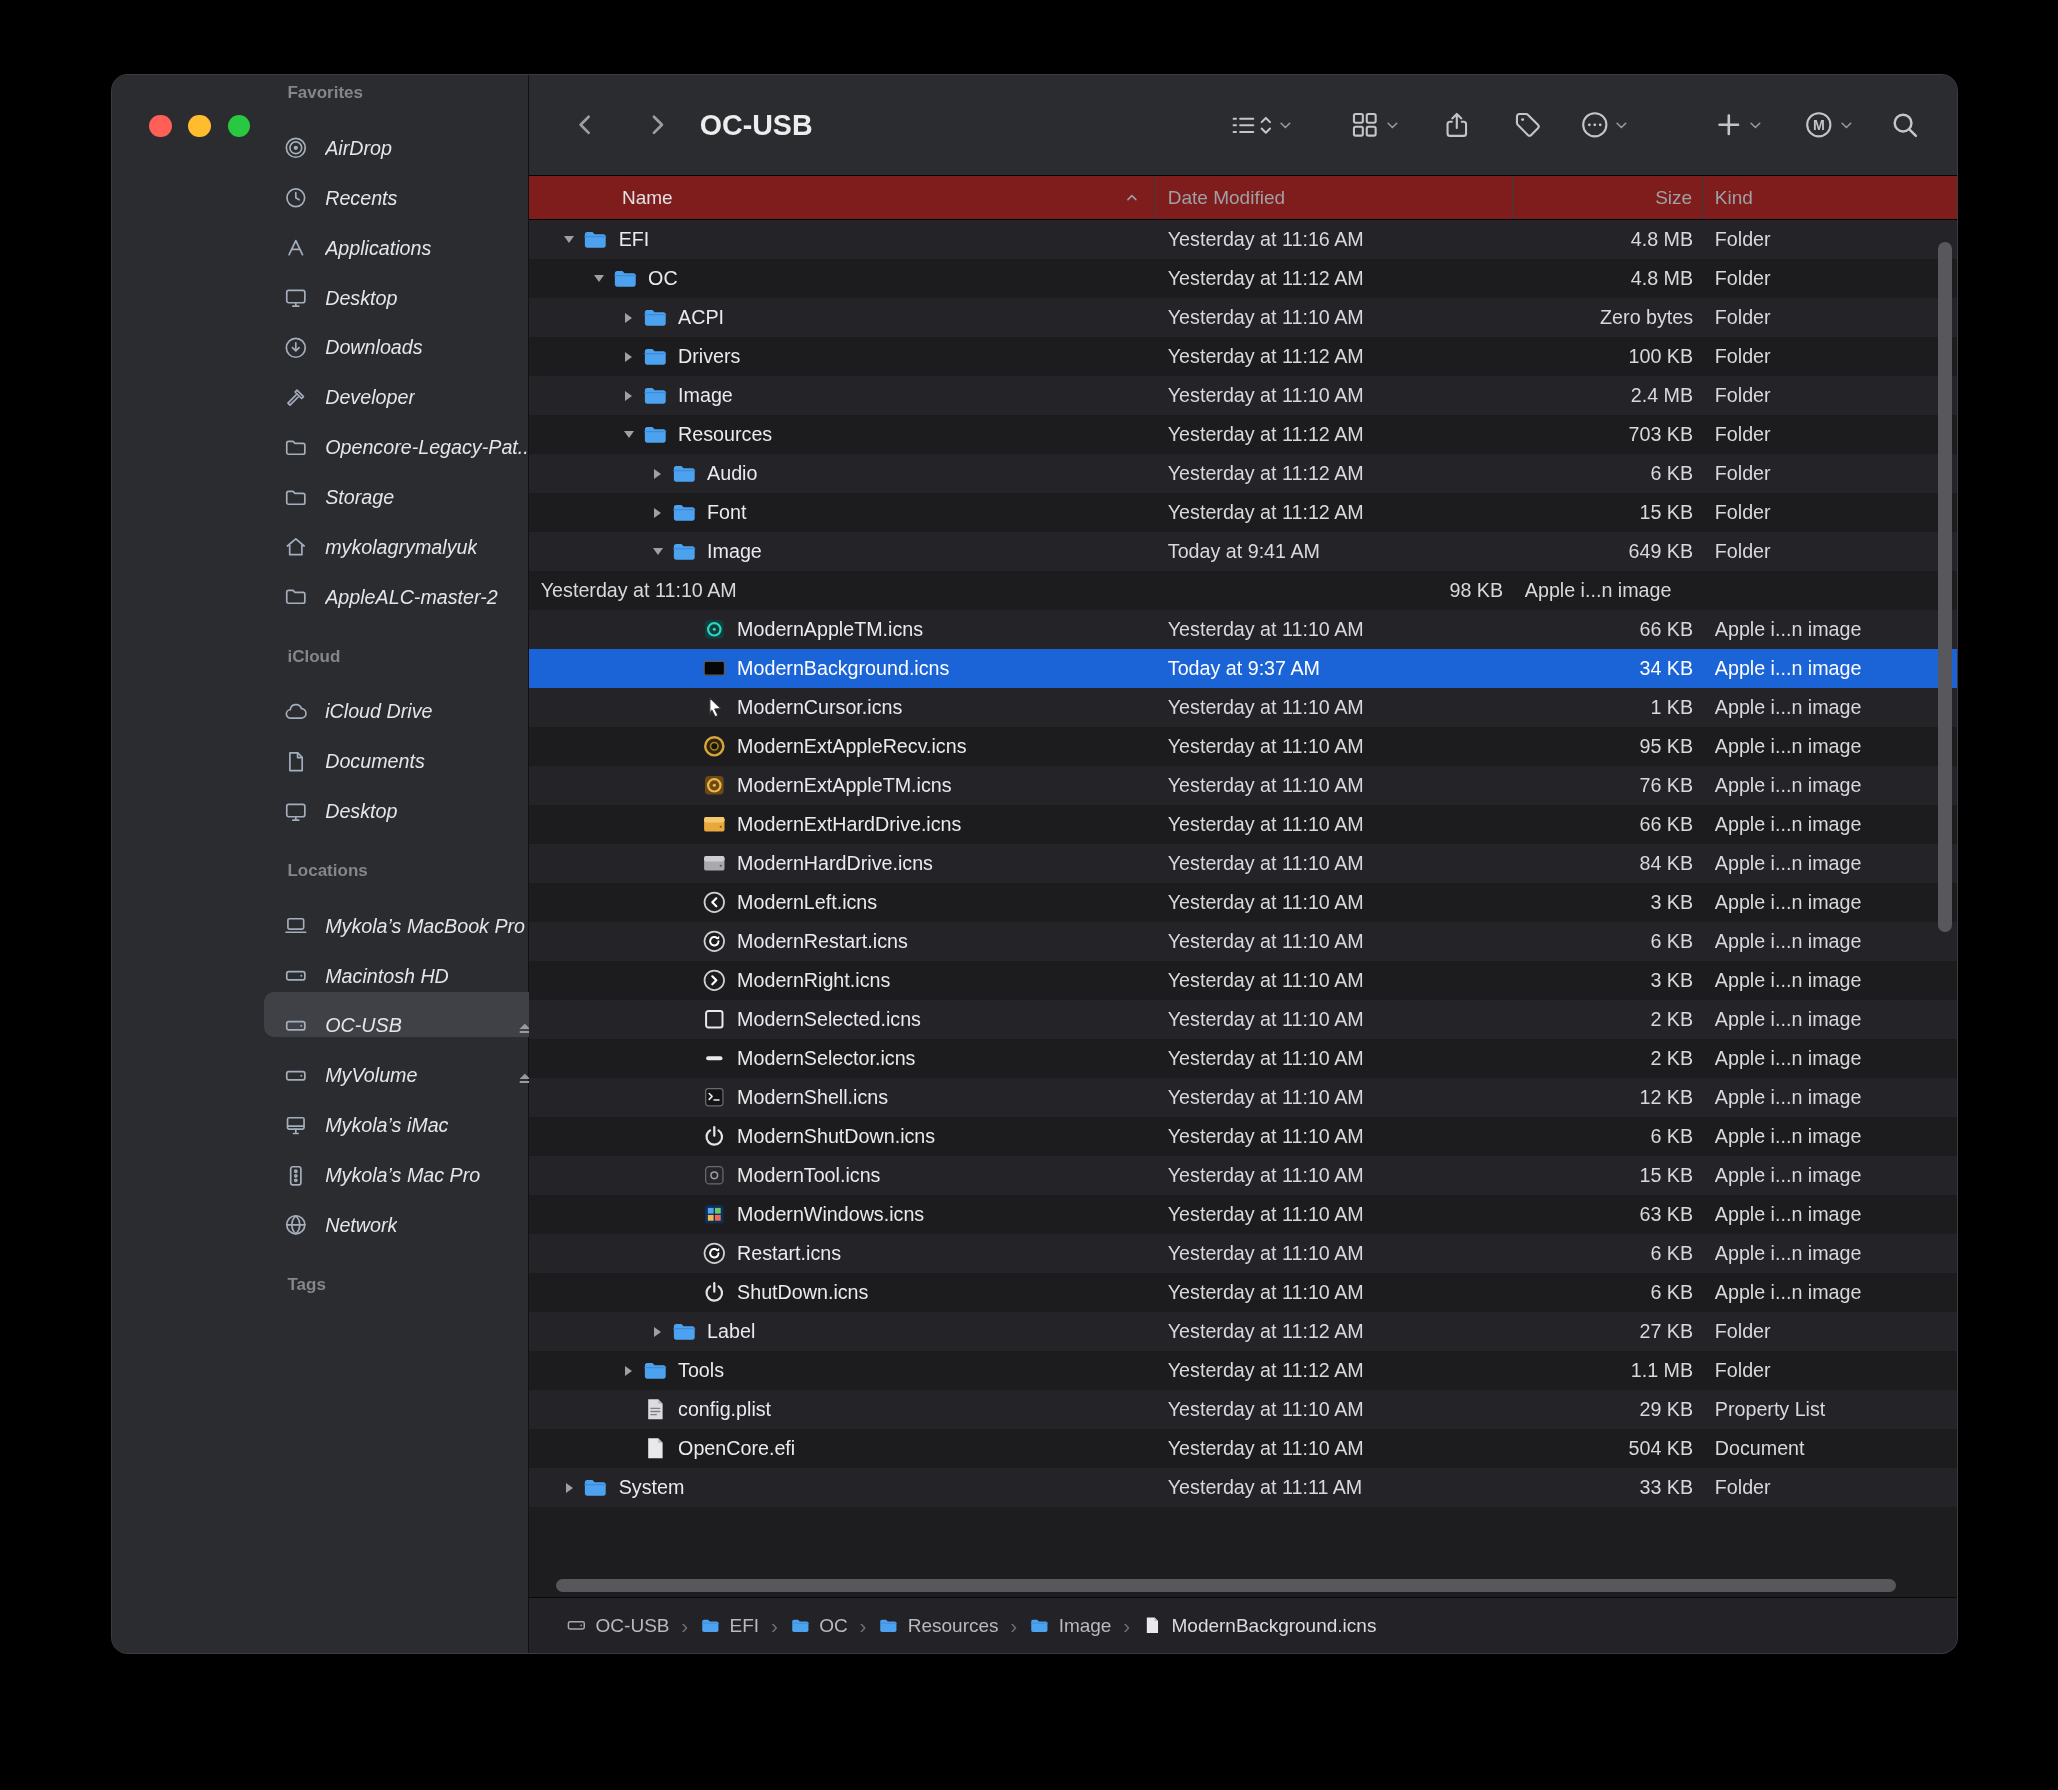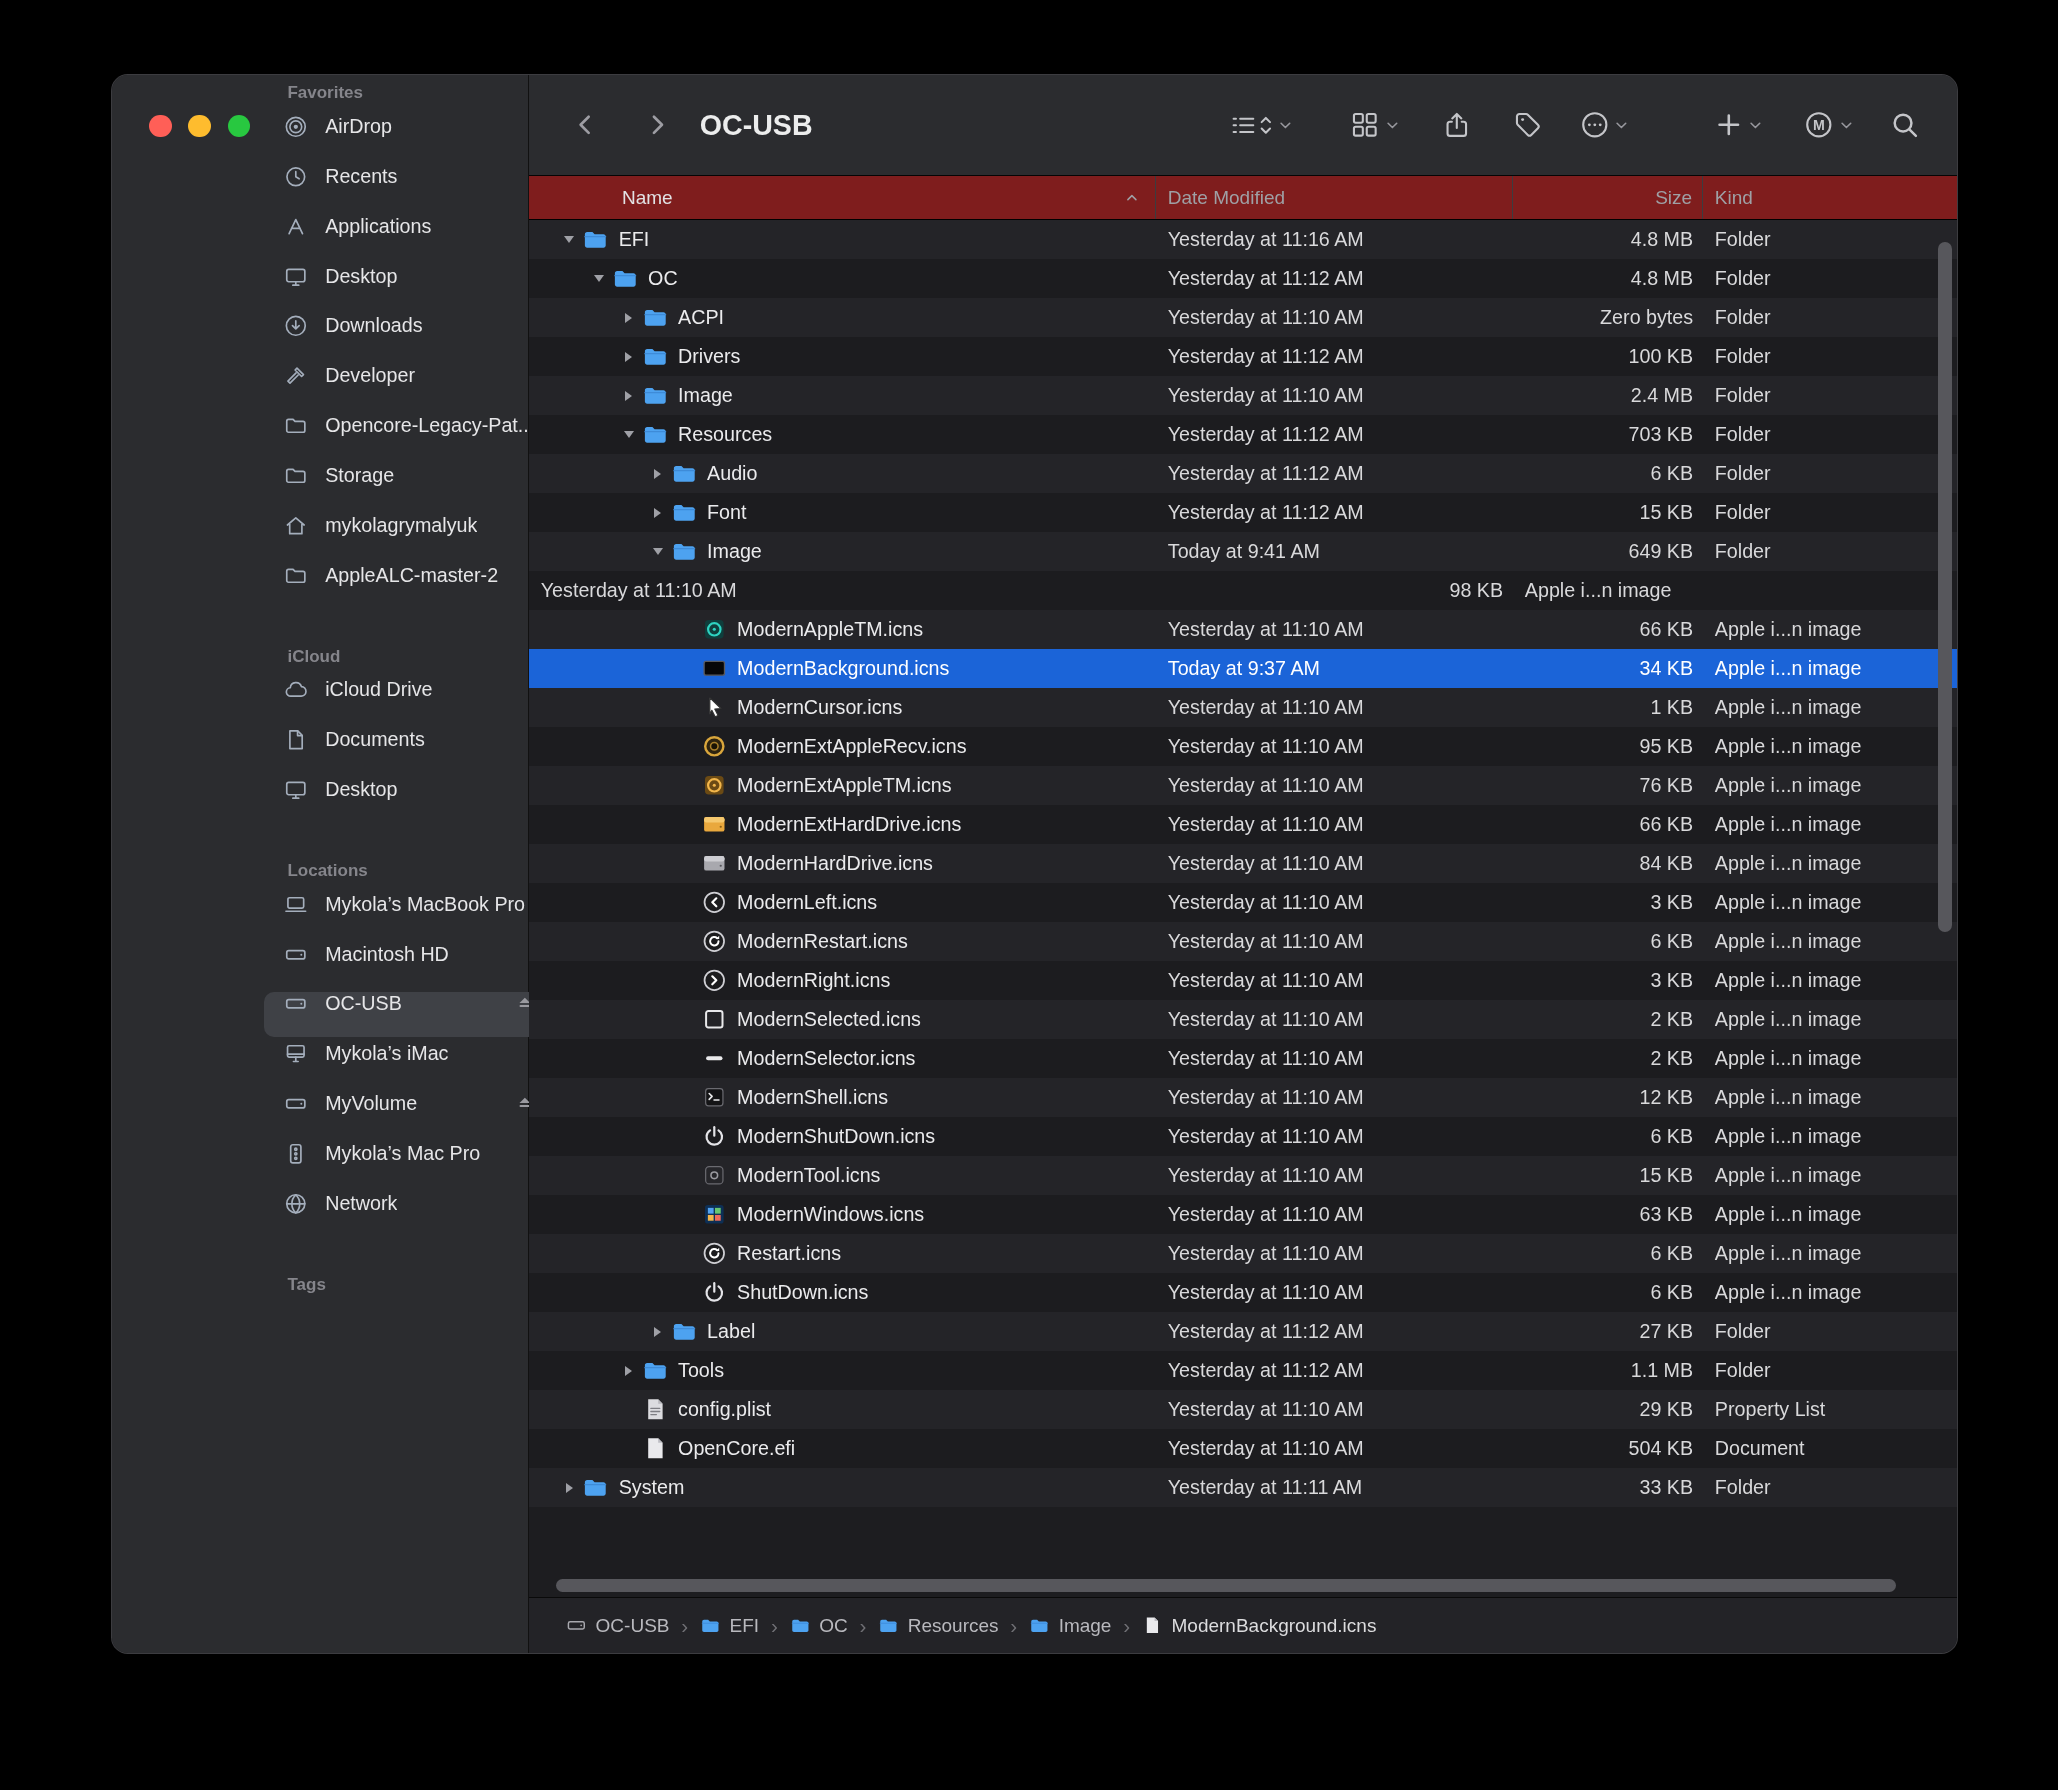--- a/index.html
+++ b/index.html
@@ -14,21 +14,21 @@
   }
   
   .sidebar{width:416px;flex:none;background:#2b2c2f;border-right:1px solid #111;display:flex;flex-direction:row;}
   .traffic{height:102px;display:flex;align-items:center;padding-left:37px;gap:16.7px;flex:none;}
   .tl{width:22.7px;height:22.7px;border-radius:50%;display:block;}
   .tl.red{background:var(--tl-close,#ff5f57);}
   .tl.yellow{background:var(--tl-min,#febc2e);}
   .tl.green{background:var(--tl-zoom,#28c840);}
   .sb-heading{height:35px;line-height:35px;padding-left:37px;font-size:17px;font-weight:700;color:#85858b;}
   .sb-section + .sb-section{margin-top:29.6px;}
-  .sb-item{height:45px;margin:4.9px 13.8px;border-radius:9.9px;display:flex;align-items:flex-start;padding:0 7.9px 0 19.7px;cursor:default;}
+  .sb-item{height:45px;margin:4.9px 13.8px;border-radius:9.9px;display:flex;align-items:flex-end;padding:0 7.9px 0 19.7px;cursor:default;font-style:italic;}
   .sb-item.sel{background:#3f4146;}
   .sb-ic{width:23.6px;height:23.6px;flex:none;color:#a4aebc;display:block;}
   .sb-ic svg{width:23.6px;height:23.6px;display:block;}
   .sb-label{margin-left:17.7px;font-size:19.7px;color:#e6e6e8;white-space:nowrap;overflow:hidden;text-overflow:ellipsis;}
   .sb-eject{margin-left:auto;width:19.7px;height:19.7px;color:#9a9aa0;flex:none;}
   .sb-eject svg{width:19.7px;height:19.7px;display:block;}
   
   .main{flex:1;display:flex;flex-direction:column;position:relative;min-width:0;}
   .toolbar{height:100px;flex:none;background:#2b2c2f;border-bottom:1px solid #050505;display:flex;align-items:center;}
   .tbtn{display:flex;align-items:center;justify-content:center;color:#c4c5c9;flex:none;}
@@ -270,41 +270,41 @@
         <span class="sb-eject">
               <svg viewBox="0 0 24 24" fill="none" stroke="currentColor" stroke-width="1.7" stroke-linecap="round" stroke-linejoin="round">
                 <path d="M5.5 13.5L12 7l6.5 6.5z" fill="currentColor" stroke="none"></path>
                 <rect x="5.5" y="15.8" width="13" height="2.6" rx="1.3" fill="currentColor" stroke="none"></rect>
               </svg>
             </span>
       </div>
       <div class="sb-item">
         <span class="sb-ic">
               <svg viewBox="0 0 24 24" fill="none" stroke="currentColor" stroke-width="1.7" stroke-linecap="round" stroke-linejoin="round">
+                <rect x="2.8" y="7.8" width="18.4" height="8.4" rx="2"></rect>
+                <circle cx="17.6" cy="12" r="1" fill="currentColor" stroke="none"></circle>
+              </svg>
+            </span>
+        <span class="sb-label">MyVolume</span>
+        <span class="sb-eject">
+              <svg viewBox="0 0 24 24" fill="none" stroke="currentColor" stroke-width="1.7" stroke-linecap="round" stroke-linejoin="round">
+                <path d="M5.5 13.5L12 7l6.5 6.5z" fill="currentColor" stroke="none"></path>
+                <rect x="5.5" y="15.8" width="13" height="2.6" rx="1.3" fill="currentColor" stroke="none"></rect>
+              </svg>
+            </span>
+      </div>
+      <div class="sb-item">
+        <span class="sb-ic">
+              <svg viewBox="0 0 24 24" fill="none" stroke="currentColor" stroke-width="1.7" stroke-linecap="round" stroke-linejoin="round">
                 <rect x="3.6" y="3.8" width="16.8" height="11.6" rx="1.6"></rect>
                 <path d="M3.6 12.4h16.8M9.6 19.8h4.8M12 15.4v4.4"></path>
               </svg>
             </span>
         <span class="sb-label">Mykola’s iMac</span>
 
-      </div>
-      <div class="sb-item">
-        <span class="sb-ic">
-              <svg viewBox="0 0 24 24" fill="none" stroke="currentColor" stroke-width="1.7" stroke-linecap="round" stroke-linejoin="round">
-                <rect x="2.8" y="7.8" width="18.4" height="8.4" rx="2"></rect>
-                <circle cx="17.6" cy="12" r="1" fill="currentColor" stroke="none"></circle>
-              </svg>
-            </span>
-        <span class="sb-label">MyVolume</span>
-        <span class="sb-eject">
-              <svg viewBox="0 0 24 24" fill="none" stroke="currentColor" stroke-width="1.7" stroke-linecap="round" stroke-linejoin="round">
-                <path d="M5.5 13.5L12 7l6.5 6.5z" fill="currentColor" stroke="none"></path>
-                <rect x="5.5" y="15.8" width="13" height="2.6" rx="1.3" fill="currentColor" stroke="none"></rect>
-              </svg>
-            </span>
       </div>
       <div class="sb-item">
         <span class="sb-ic">
               <svg viewBox="0 0 24 24" fill="none" stroke="currentColor" stroke-width="1.7" stroke-linecap="round" stroke-linejoin="round">
                 <rect x="6.8" y="2.8" width="10.4" height="18.4" rx="2.2"></rect>
                 <circle cx="12" cy="7.4" r="1.1"></circle>
                 <circle cx="12" cy="12" r="1.1"></circle>
                 <circle cx="12" cy="16.6" r="1.1"></circle>
               </svg>
             </span>

